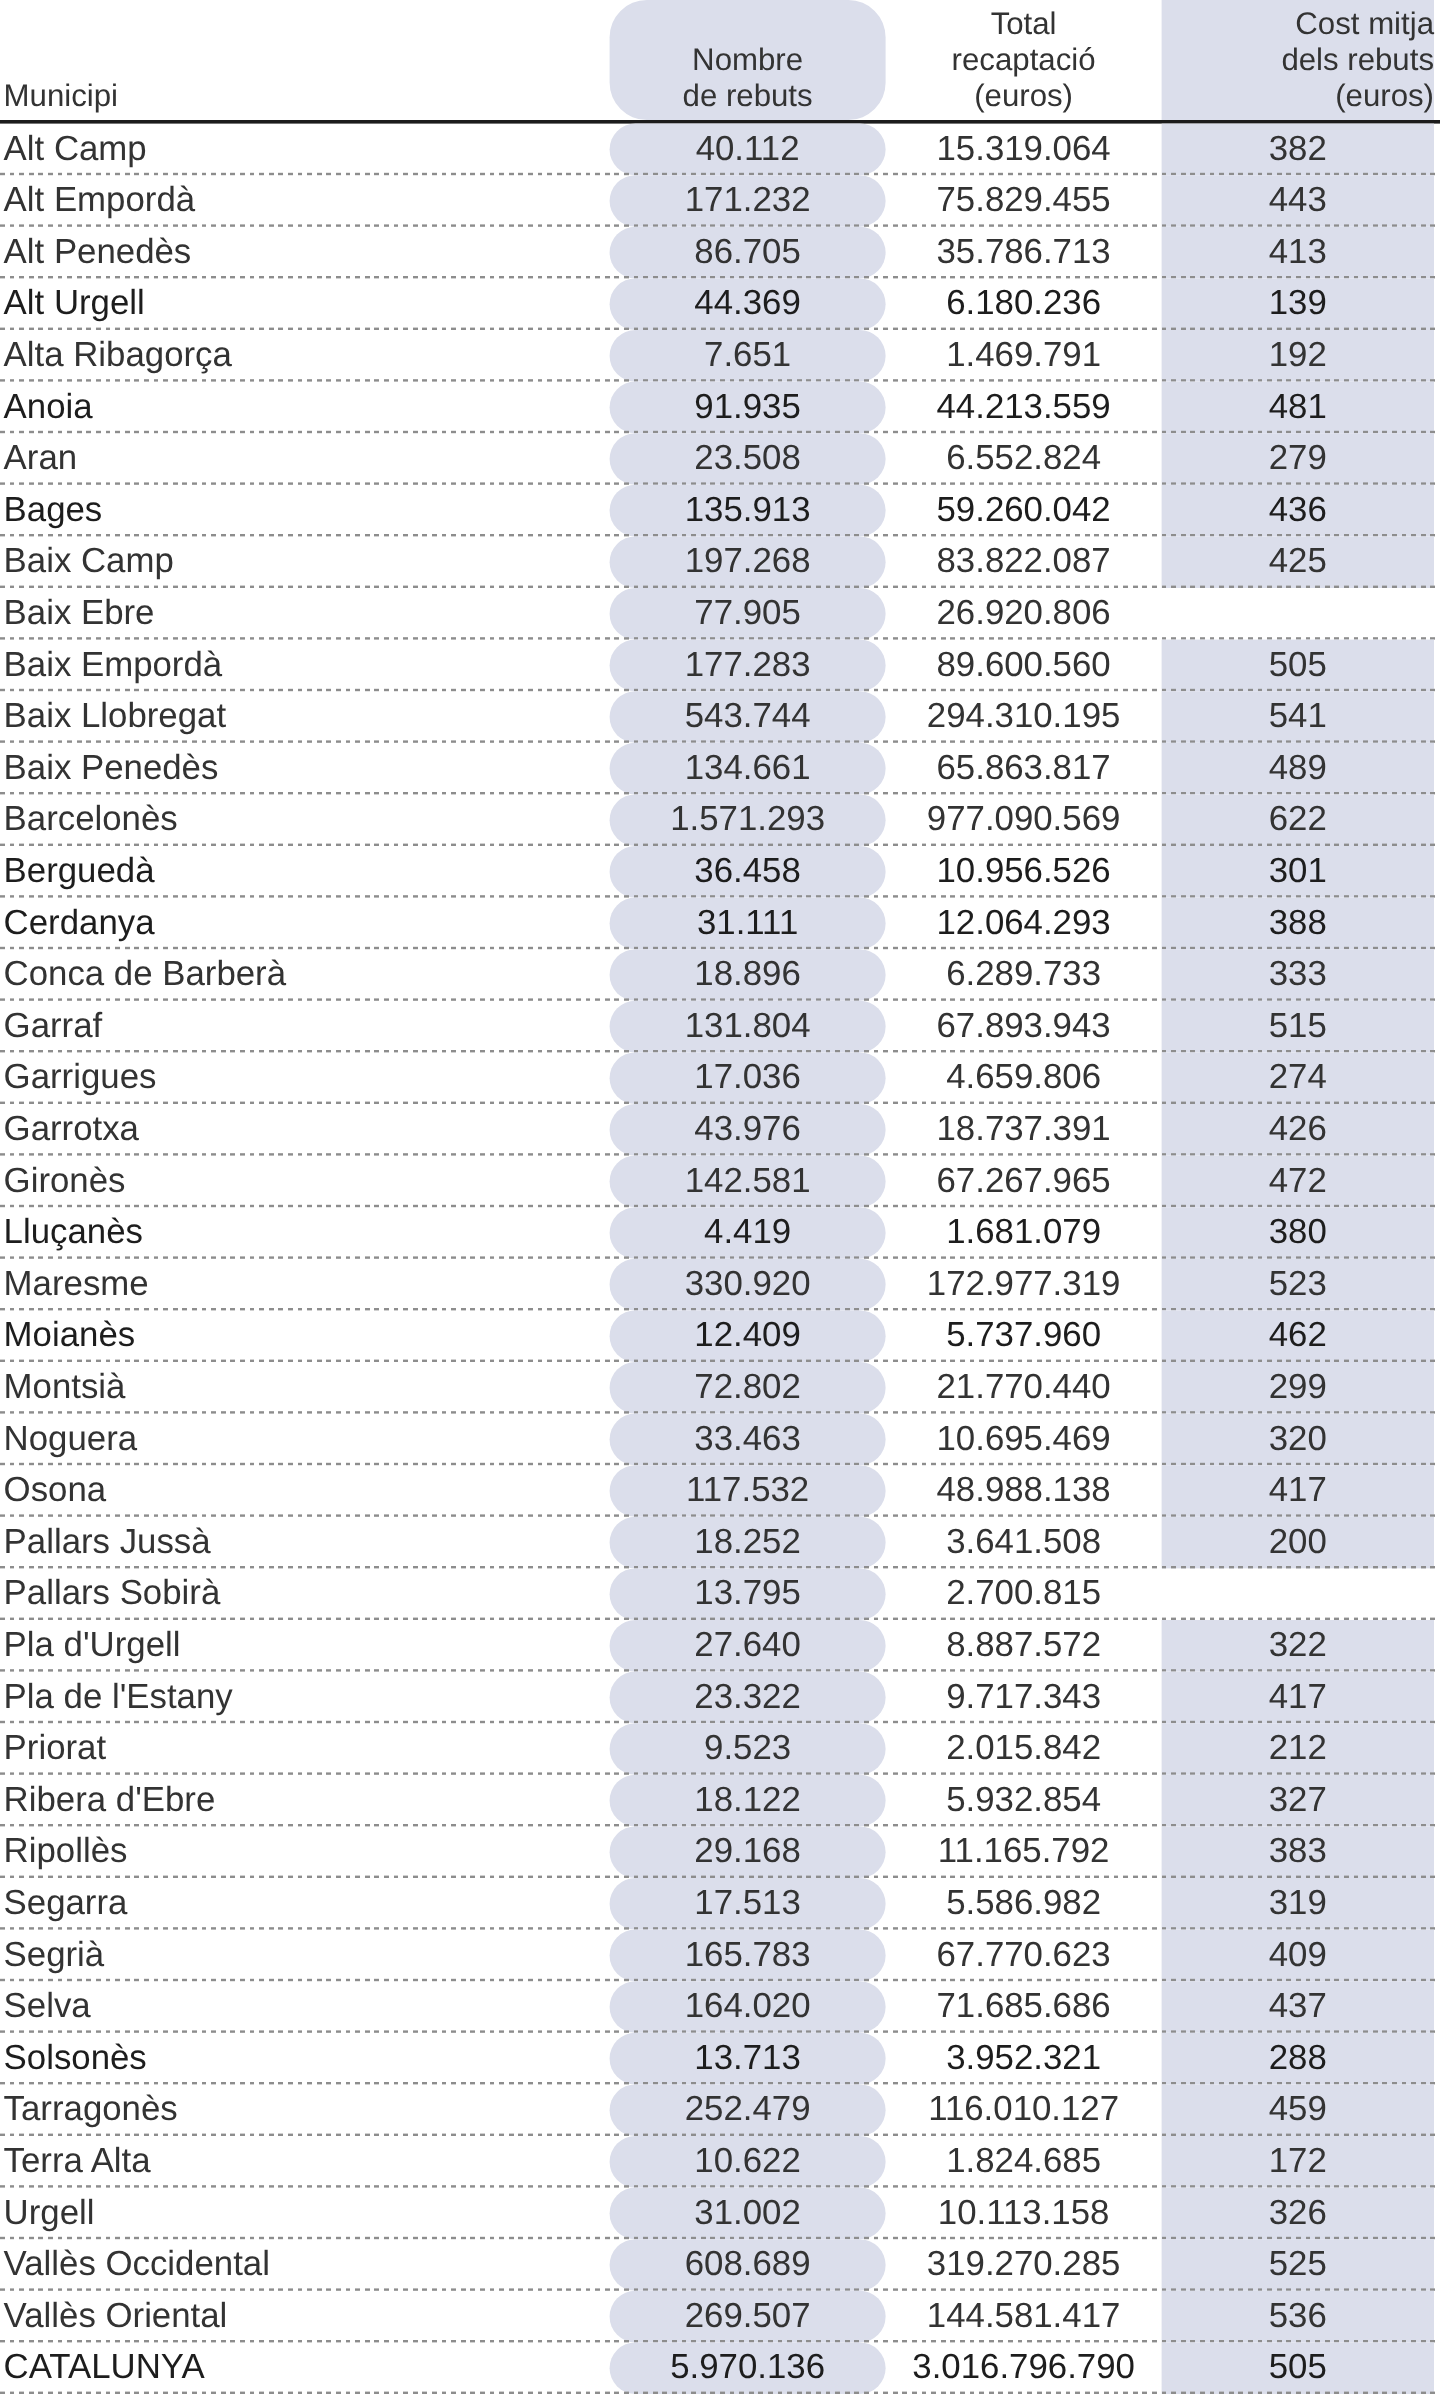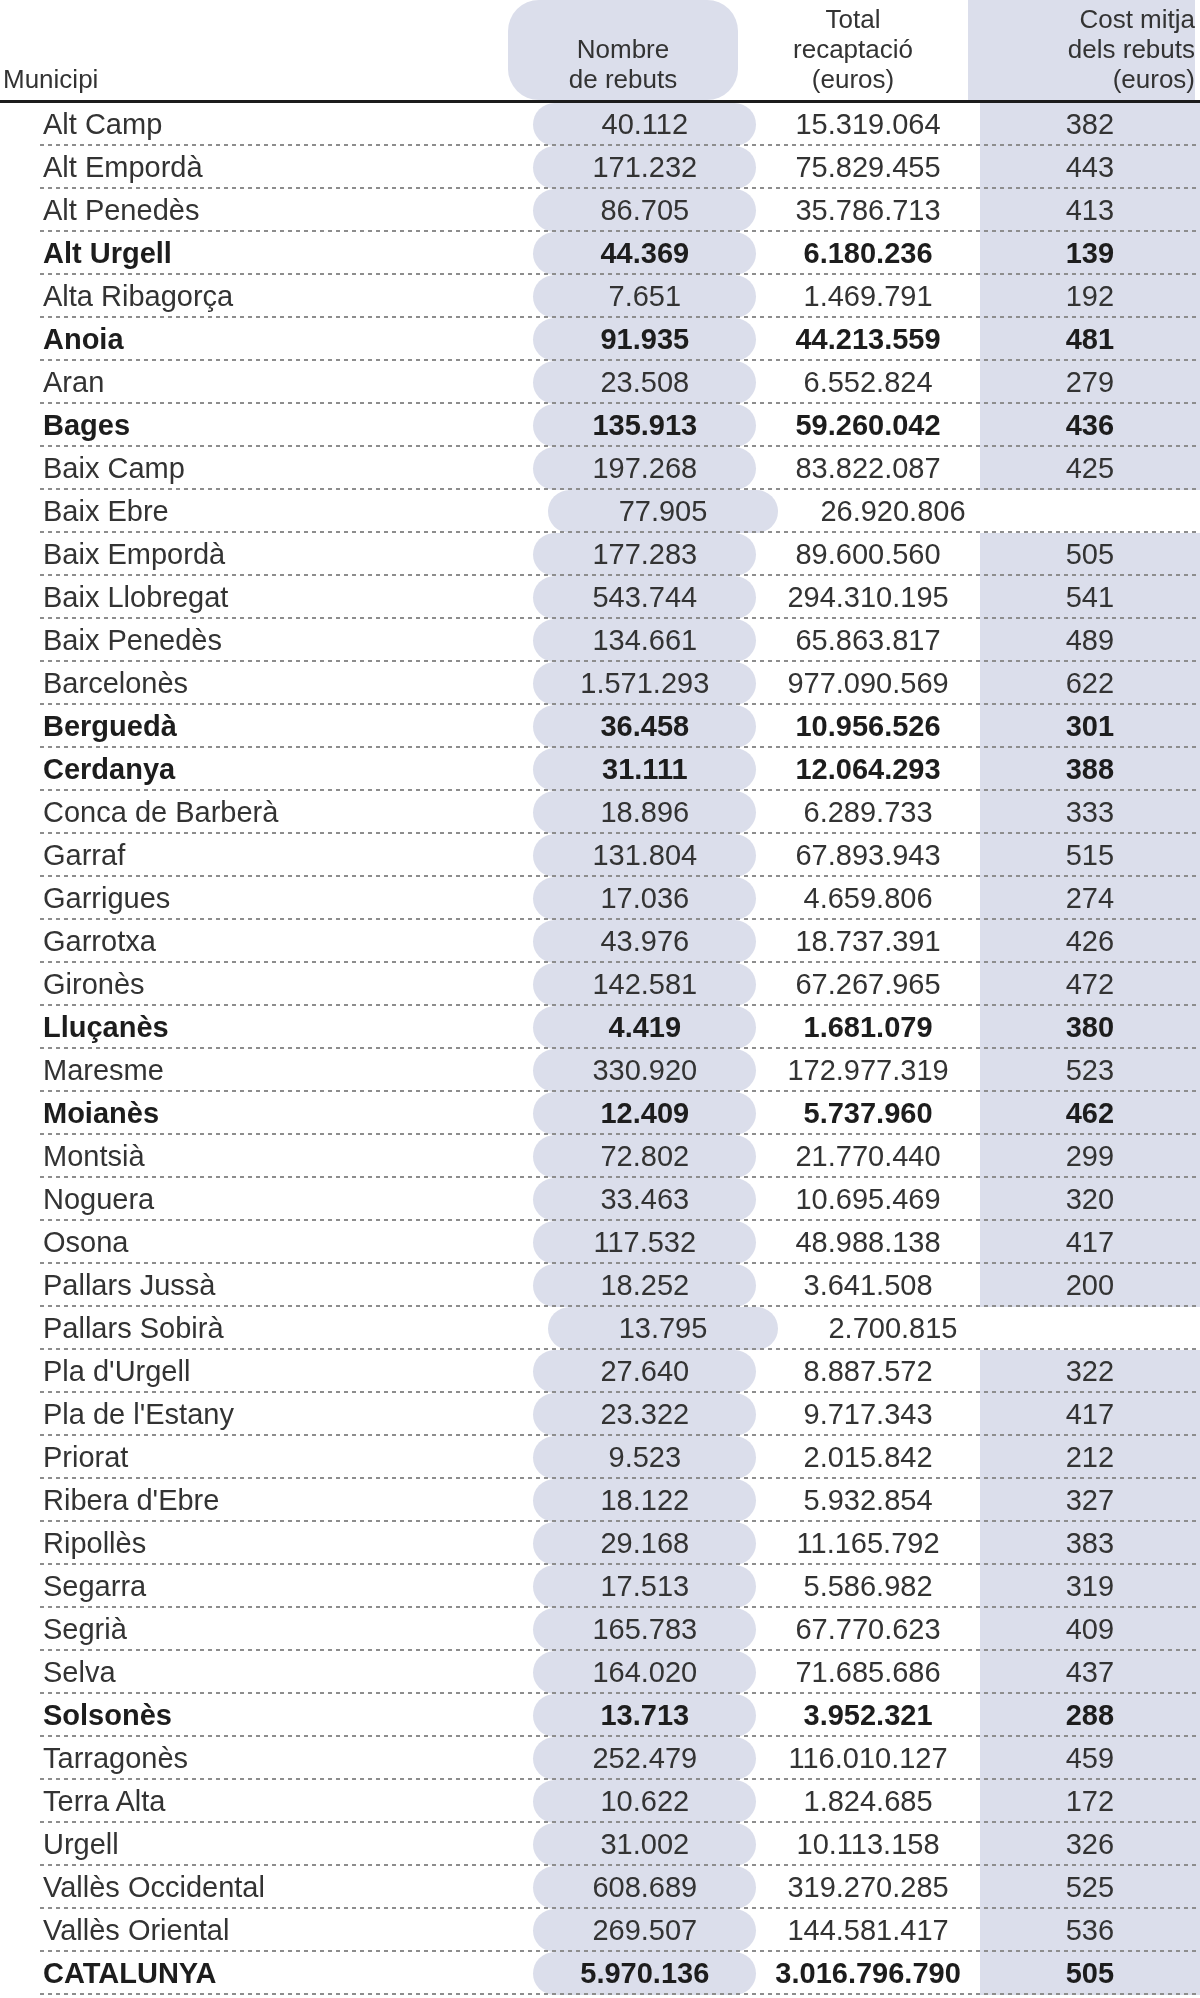--- a/index.html
+++ b/index.html
@@ -37,42 +37,41 @@
   .c2 { width: 230px; background: var(--band, #dbdeeb); text-align: center; border-radius: 31px; }
   .c3 { width: 230px; text-align: center; }
   .c4 { width: 227px; background: var(--band, #dbdeeb); text-align: right; }
 
   
   .row {
     position: relative;
     display: flex;
     height: 43px;
     font-size: 29px;
-    margin-left: 40px;
   }
   .row::after {
     content: "";
     position: absolute;
     left: 0; bottom: 0;
     width: 100%; height: 2px;
     background: repeating-linear-gradient(
       to right,
       var(--sep, #8d8d8d) 0px, var(--sep, #8d8d8d) 4px,
       transparent 4px, transparent 8px
     );
   }
   .row .cell {
     box-sizing: border-box;
     height: 100%;
     display: flex;
     align-items: center;
   }
   .row .c1 { justify-content: flex-start; }
   .row .c2, .row .c3, .row .c4 { justify-content: center; }
-  .row.bold { font-weight: 700; color: #1d1d1d; }
+  .row.bold { font-weight: 400; color: #1d1d1d; }
 </style>
 </head>
 <body>
 
 <div class="page">
   <div class="table">
 
     <div class="header-row">
       <div class="cell c1">Municipi</div>
       <div class="cell c2">Nombre

